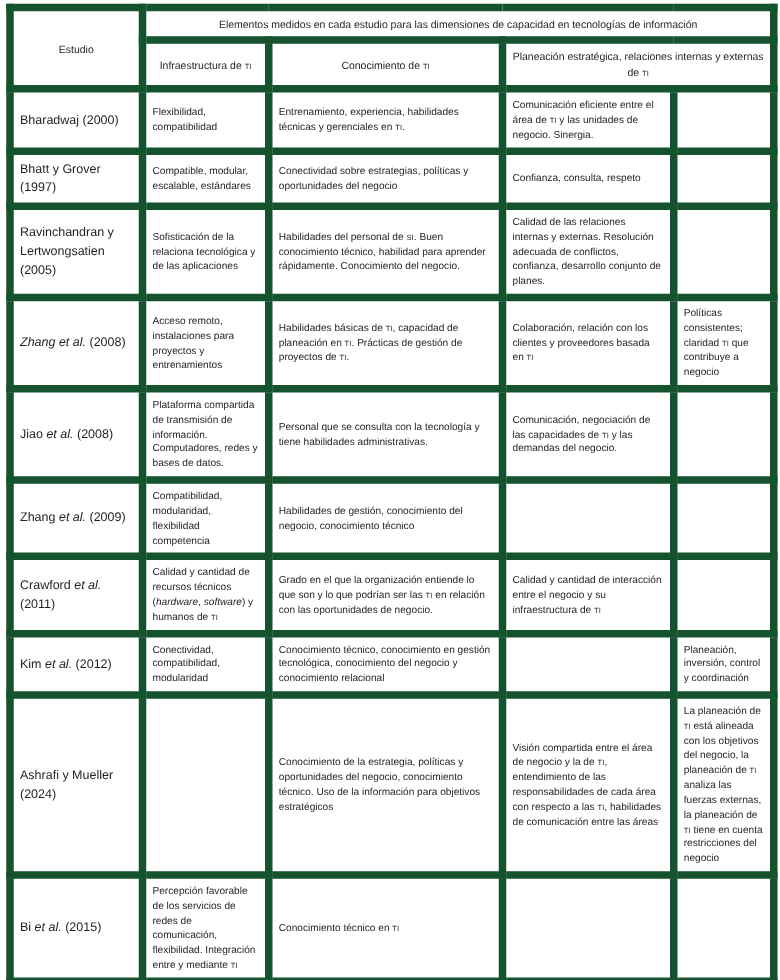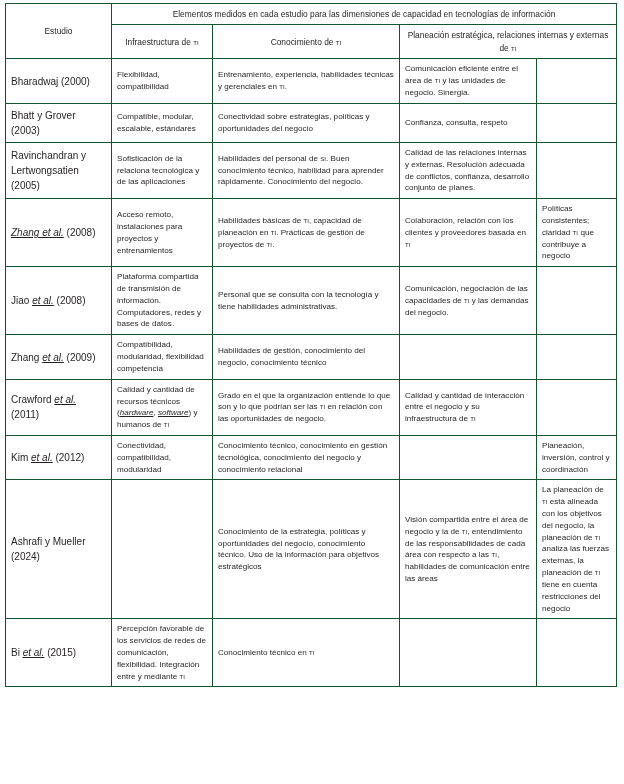--- a/index.html
+++ b/index.html
@@ -27,21 +27,21 @@
     left: 5px;
     top: 3px;
     width: 611px;
     border-collapse: collapse;
     table-layout: fixed;
     font-size: 8.1px;
     line-height: 1.46;
   }
   table.study-table td,
   table.study-table th {
-    border: 1px solid #14532d;
+    border: 6px solid #14532d;
     padding: 4px 5px 4px 5px;
     vertical-align: middle;
     font-weight: normal;
     text-align: left;
     box-sizing: border-box;
     word-wrap: break-word;
     -webkit-hyphens: none;
     hyphens: none;
   }
   table.study-table th {
@@ -73,21 +73,21 @@
     line-height: 1.5;
   }
   td.cell-text {
     font-size: 8.1px;
   }
   .sc {
     font-variant: small-caps;
     text-transform: lowercase;
     letter-spacing: 0.1px;
   }
-  em, .ital { font-style: italic; text-decoration: underline; }
+  em, .ital { font-style: italic; }
 </style>
 </head>
 <body>
 
 <div id="page">
 
   <table class="study-table">
     <colgroup>
       <col class="c-study">
       <col class="c-infra">
@@ -108,21 +108,21 @@
     </thead>
     <tbody id="tbody">
         <tr>
           <td class="cell-study">Bharadwaj (2000)</td>
           <td class="cell-text">Flexibilidad, compatibilidad</td>
           <td class="cell-text">Entrenamiento, experiencia, habilidades técnicas y gerenciales en <span class="sc">TI</span>.</td>
           <td class="cell-text">Comunicación eficiente entre el área de <span class="sc">TI</span> y las unidades de negocio. Sinergia.</td>
           <td class="cell-text"></td>
         </tr>
         <tr>
-          <td class="cell-study">Bhatt y Grover (2003)</td>
+          <td class="cell-study">Bhatt y Grover (1997)</td>
           <td class="cell-text">Compatible, modular, escalable, estándares</td>
           <td class="cell-text">Conectividad sobre estrategias, políticas y oportunidades del negocio</td>
           <td class="cell-text">Confianza, consulta, respeto</td>
           <td class="cell-text"></td>
         </tr>
         <tr>
           <td class="cell-study">Ravinchandran y Lertwongsatien (2005)</td>
           <td class="cell-text">Sofisticación de la relaciona tecnológica y de las aplicaciones</td>
           <td class="cell-text">Habilidades del personal de <span class="sc">SI</span>. Buen conocimiento técnico, habilidad para aprender rápidamente. Conocimiento del negocio.</td>
           <td class="cell-text">Calidad de las relaciones internas y externas. Resolución adecuada de conflictos, confianza, desarrollo conjunto de planes.</td>

